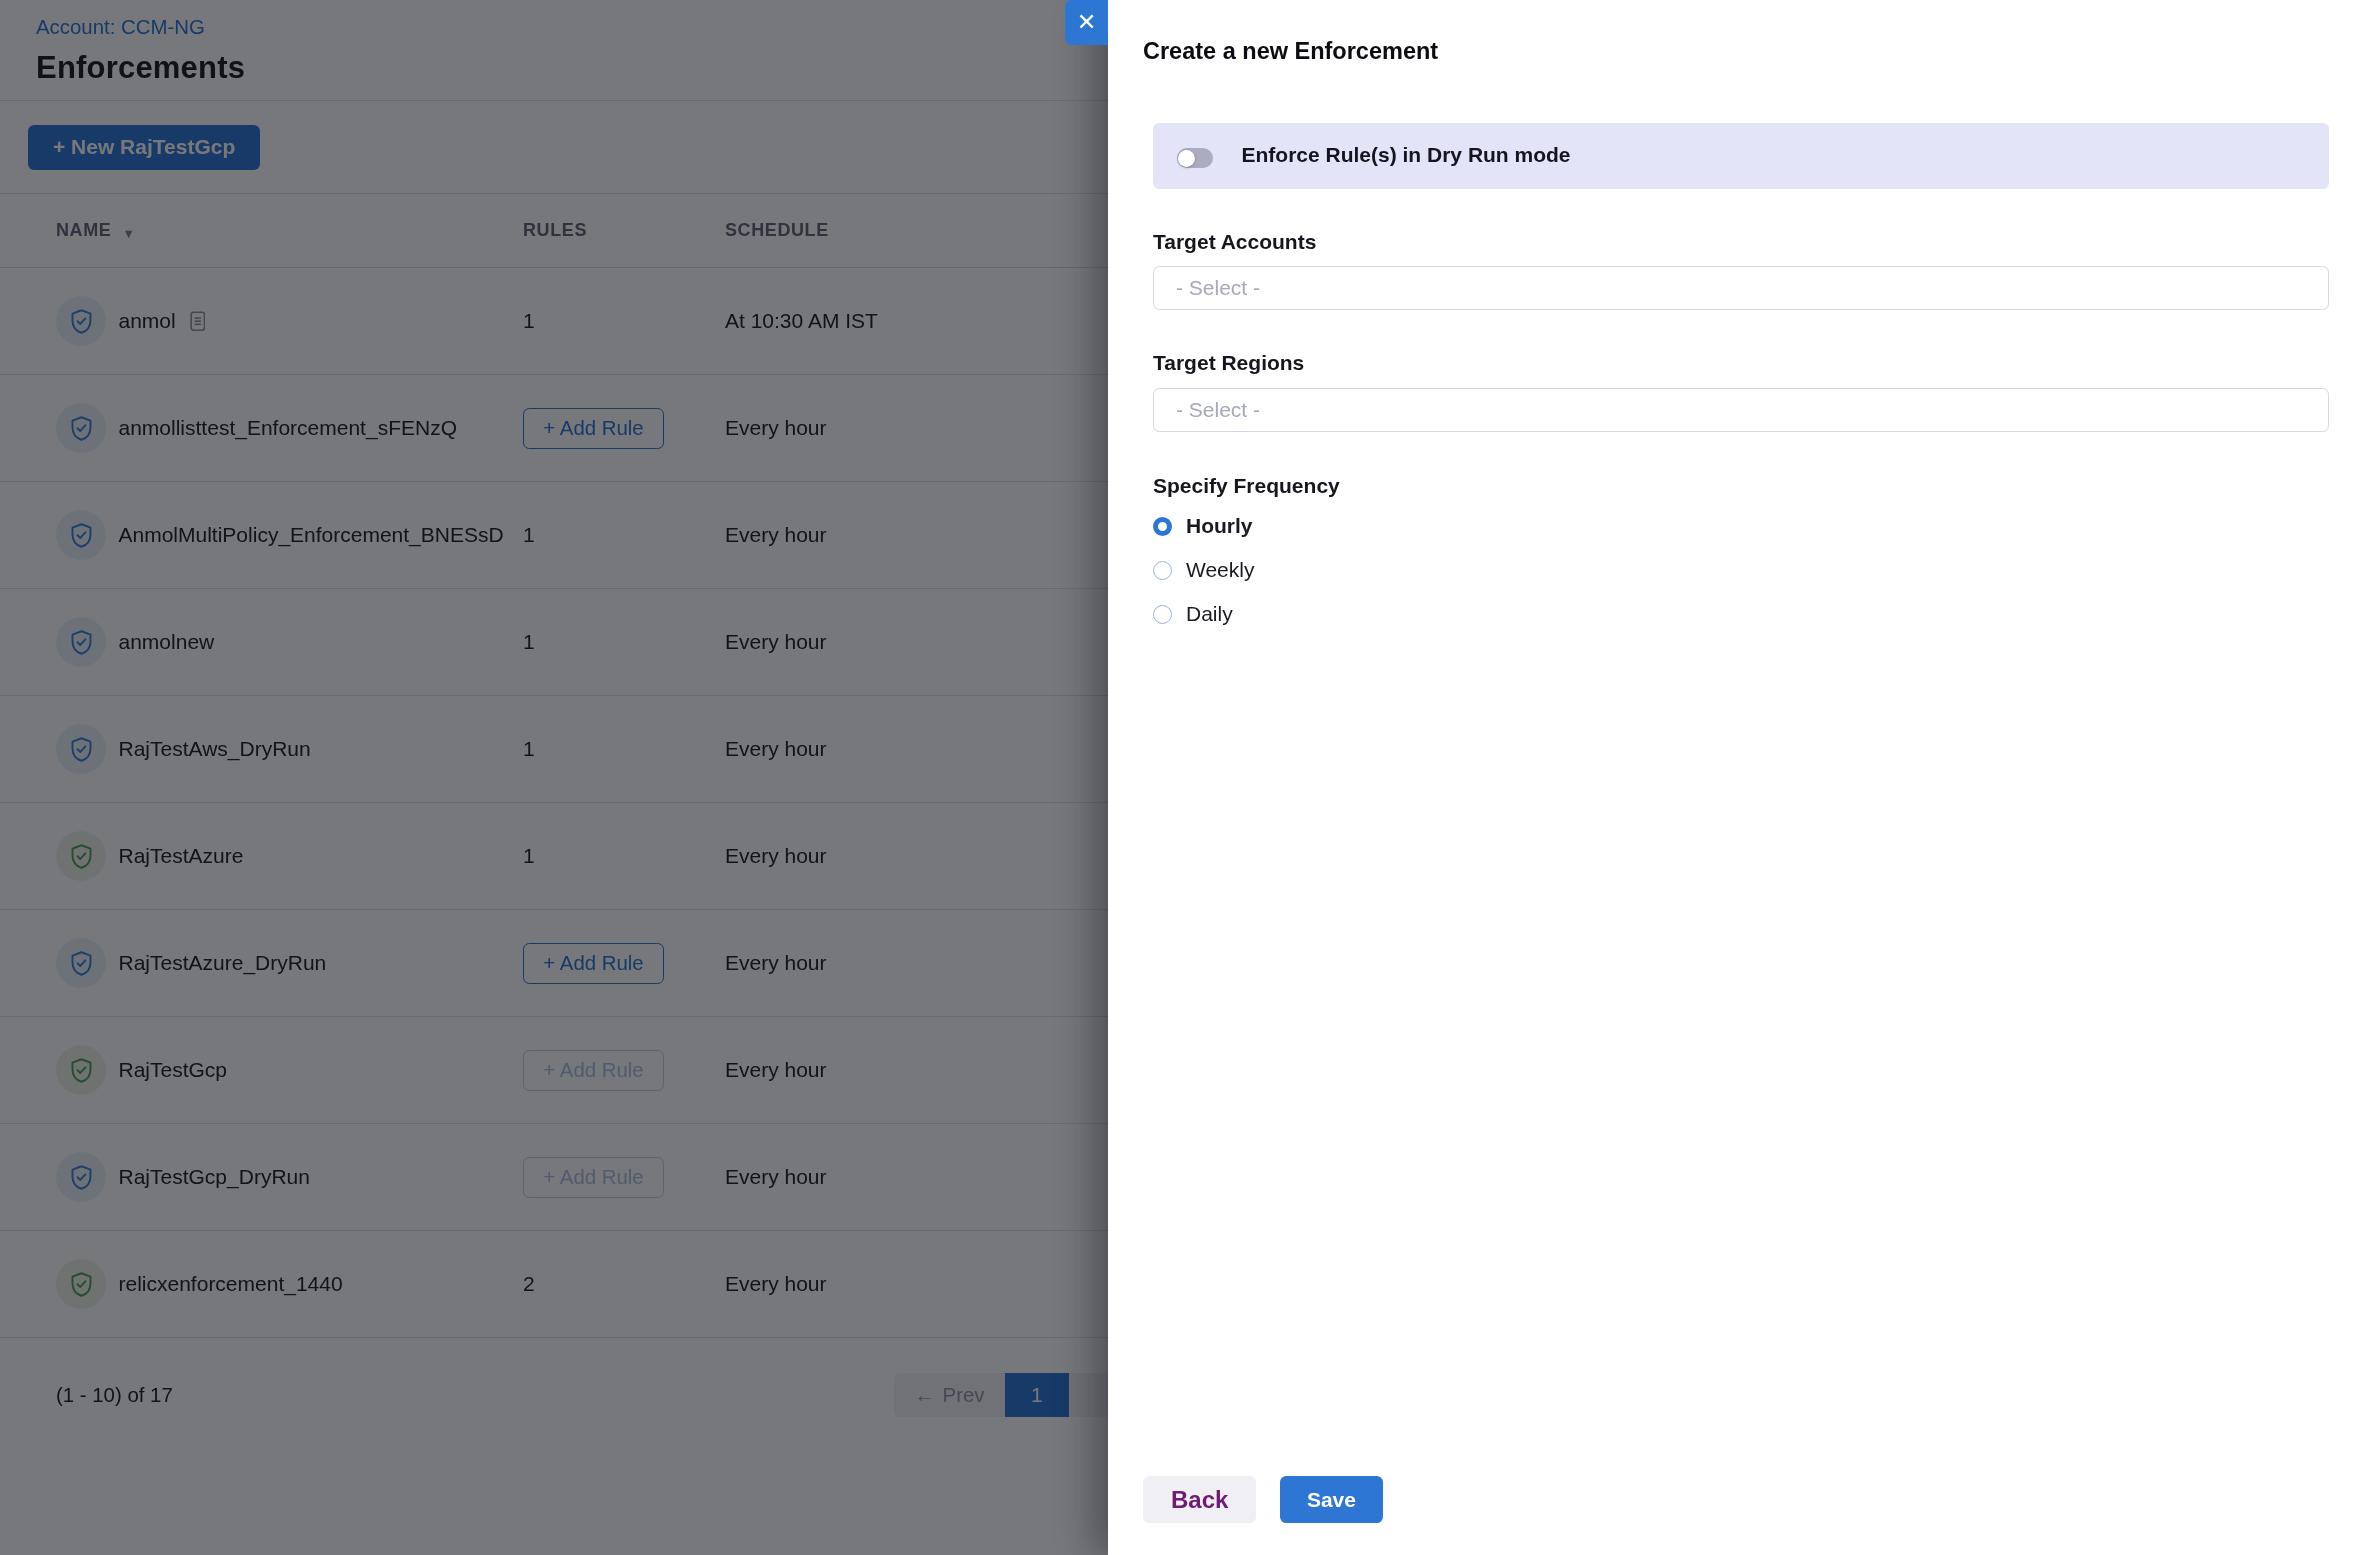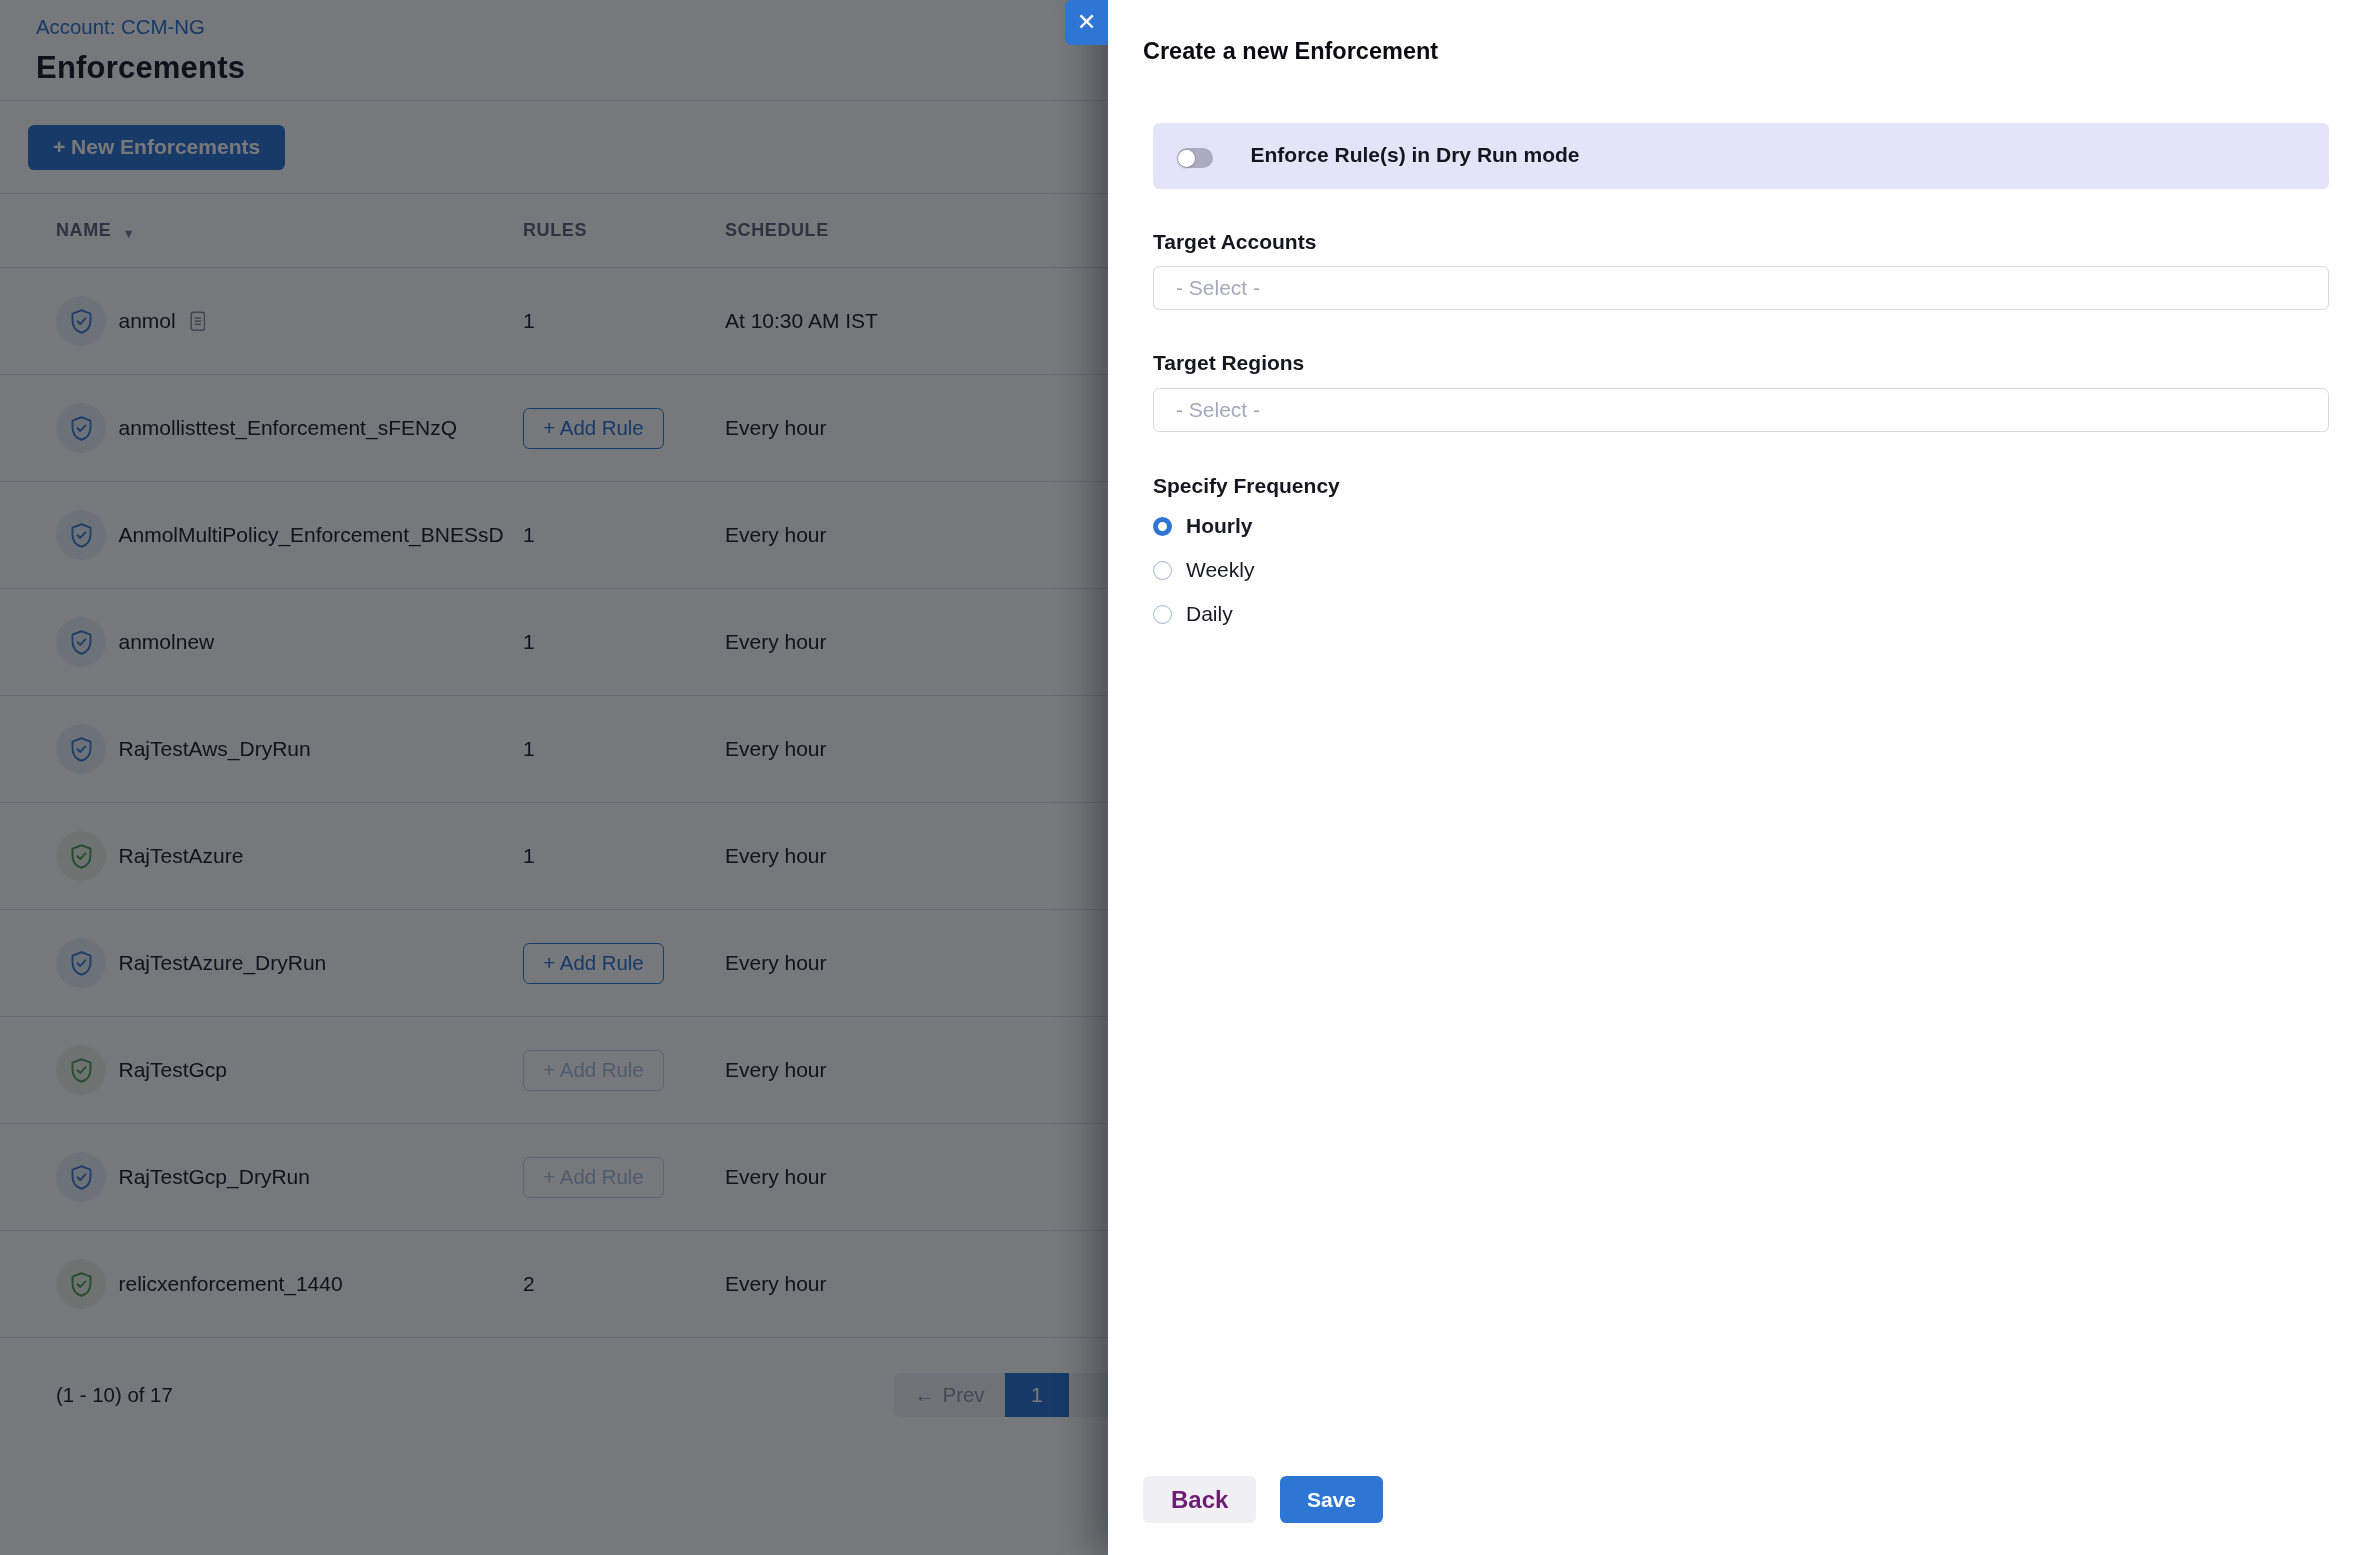--- a/index.html
+++ b/index.html
@@ -61,21 +61,21 @@
   .drawer-title { font-size:23.5px; font-weight:bold; color:#0C0C12; }
 
   .tabs-bar { margin-top:78px; border-bottom:1.6px solid #EDEDF3; padding-left:45px; display:flex; gap:31px; }
   .tab { position:relative; padding:0 11px 17px; font-size:21px; color:#4E5068; cursor:pointer; white-space:nowrap; }
   .tab.active { font-weight:bold; color:#14141C; }
   .tab.active::after { content:''; position:absolute; left:0; right:0; bottom:-1.6px; height:4.7px;
     background:#2E76D4; border-radius:2.4px; }
 
   .drawer-body { padding:58px 49px 0 45px; }
 
-  .banner { background:#E4E4F8; border-radius:6.3px; padding:20.4px 23.5px; display:flex; gap:38px; }
+  .banner { background:#E4E4F8; border-radius:6.3px; padding:20.4px 23.5px; display:flex; gap:29px; }
   .toggle { width:36px; height:20.4px; border-radius:10.2px; background:#ABACBF; position:relative; flex:0 0 36px;
     margin-top:4.7px; cursor:pointer; }
   .toggle-knob { position:absolute; left:1.6px; top:1.6px; width:17px; height:17px; border-radius:50%;
     background:#fff; box-shadow:0 0.8px 2.4px rgba(0,0,0,0.3); }
   .banner-title { font-size:21px; font-weight:bold; color:#15151F; }
   .banner-desc { font-size:20.4px; color:#23232E; margin-top:11px; }
 
   .field { margin-top:41px; }
   .field-label { font-size:21px; font-weight:600; color:#16161E; }
   .select { margin-top:12.5px; height:44px; border:0.8px solid #D6D7E1; border-radius:6.3px;
@@ -100,21 +100,21 @@
 <body>
 
 <div class="left-page">
 
   <div class="page-header">
     <div class="breadcrumb">Account: CCM-NG</div>
     <div class="page-title">Enforcements</div>
   </div>
 
   <div class="toolbar">
-    <button class="btn-new">+ New Enforcements</button>
+    <button class="btn-new">+ New RajTestGcp</button>
   </div>
 
   <div class="table-head">
     <span class="th">
       <span>NAME</span>
       <span class="sort-caret">▼</span>
     </span>
     <span class="th">RULES</span>
     <span class="th">SCHEDULE</span>
   </div>

